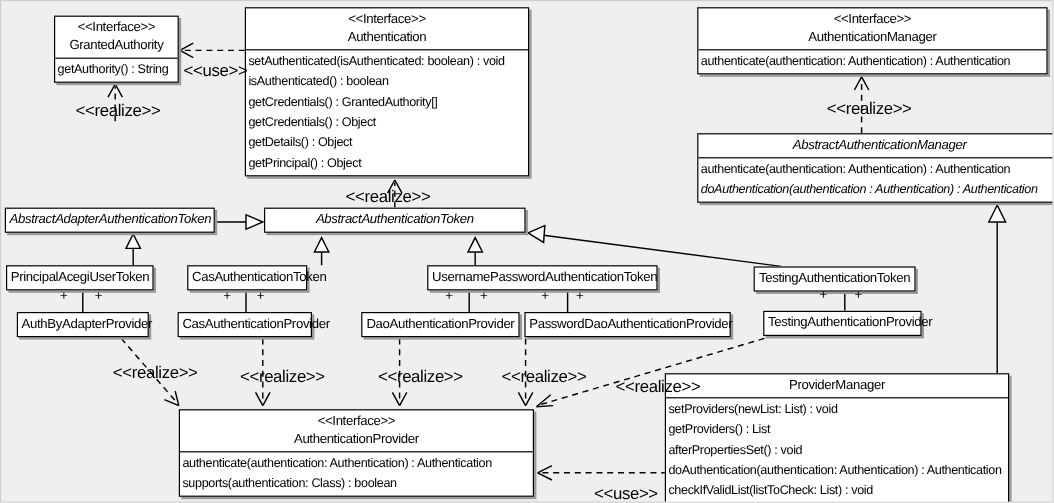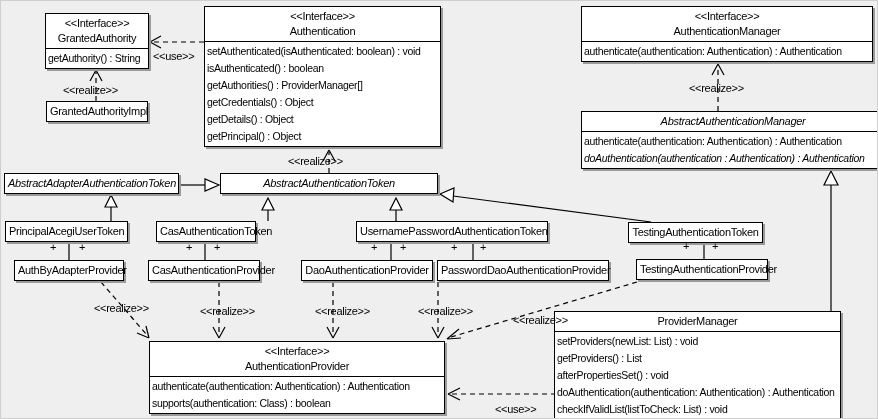--- a/index.html
+++ b/index.html
@@ -11,21 +11,21 @@
   .uml-box { position:absolute; background:#ffffff; border:1px solid #000;
              box-shadow:2px 2px 0 #9a9a9a; font-size:11px; letter-spacing:-0.3px;
              color:#000; z-index:2; }
   .title { text-align:center; padding:2px 3px; }
   .stereo { line-height:15px; white-space:nowrap; }
   .cname  { line-height:15px; white-space:nowrap; }
   .abstract { font-style:italic; }
   .methods { border-top:1px solid #000; padding:1px 2px; }
   .m { line-height:17px; white-space:nowrap; font-size:10.5px; }
   .m.abstract { font-style:italic; }
-  .edge-label { position:absolute; font-size:11px; letter-spacing:-0.3px;
+  .edge-label { position:absolute; font-size:14px; letter-spacing:-0.3px;
                 color:#000; z-index:3; white-space:nowrap; }
   .plus { font-size:11px; }
 </style>
 </head>
 <body>
 
 <div id="canvas">
 
   <svg id="connectors" width="878" height="419">
     <g stroke="#000000" stroke-width="1.2" fill="none">
@@ -106,35 +106,30 @@
   <div class="uml-box" style="left:44px;top:12px;width:104px">
     <div class="title">
       <div class="stereo">&lt;&lt;Interface&gt;&gt;</div>
       <div class="cname">GrantedAuthority</div>
     </div>
     <div class="methods">
       <div class="m">getAuthority() : String</div>
     </div>
   </div>
 
-  <div class="uml-box" style="left:45px;top:100px;width:102px">
-    <div class="title">
-      <div class="cname">GrantedAuthorityImpl</div>
-    </div>
-  </div>
 
   <div class="uml-box" style="left:203px;top:5px;width:237px">
     <div class="title">
       <div class="stereo">&lt;&lt;Interface&gt;&gt;</div>
       <div class="cname">Authentication</div>
     </div>
     <div class="methods">
       <div class="m">setAuthenticated(isAuthenticated: boolean) : void</div>
       <div class="m">isAuthenticated() : boolean</div>
-      <div class="m">getAuthorities() : ProviderManager[]</div>
+      <div class="m">getCredentials() : GrantedAuthority[]</div>
       <div class="m">getCredentials() : Object</div>
       <div class="m">getDetails() : Object</div>
       <div class="m">getPrincipal() : Object</div>
     </div>
   </div>
 
   <div class="uml-box" style="left:580px;top:5px;width:292px">
     <div class="title">
       <div class="stereo">&lt;&lt;Interface&gt;&gt;</div>
       <div class="cname">AuthenticationManager</div>

